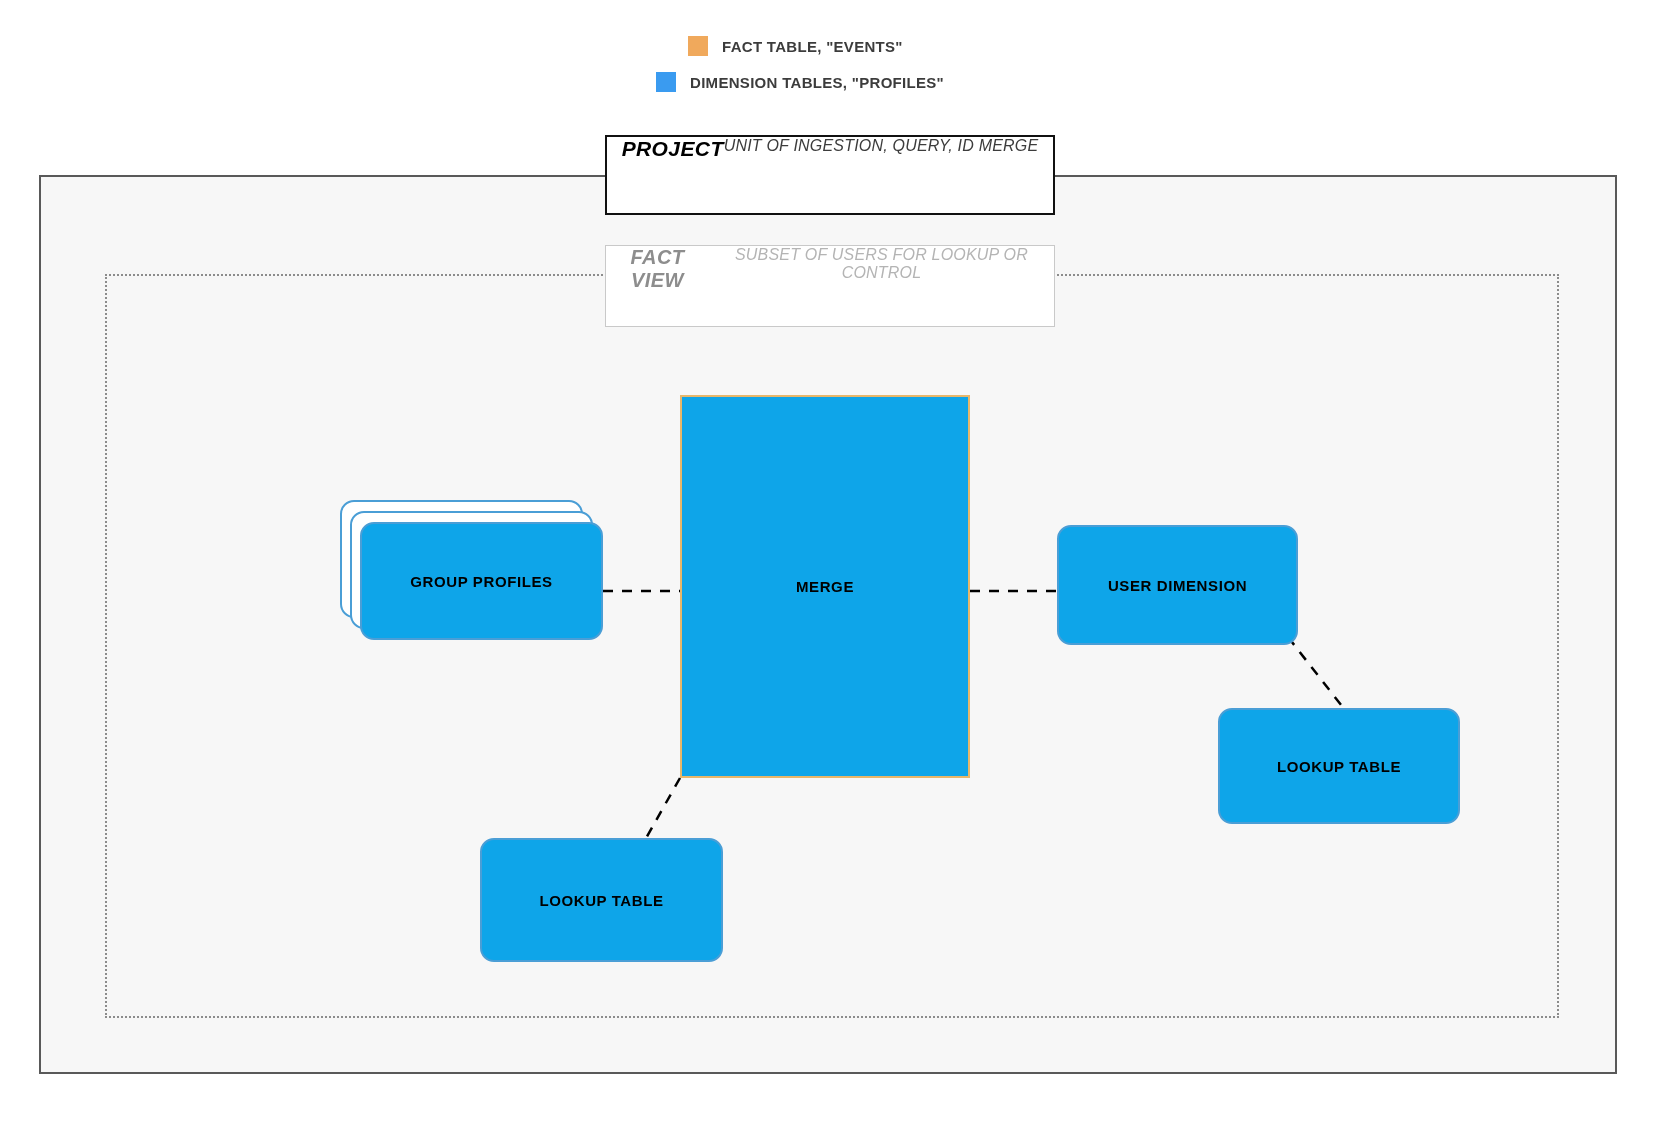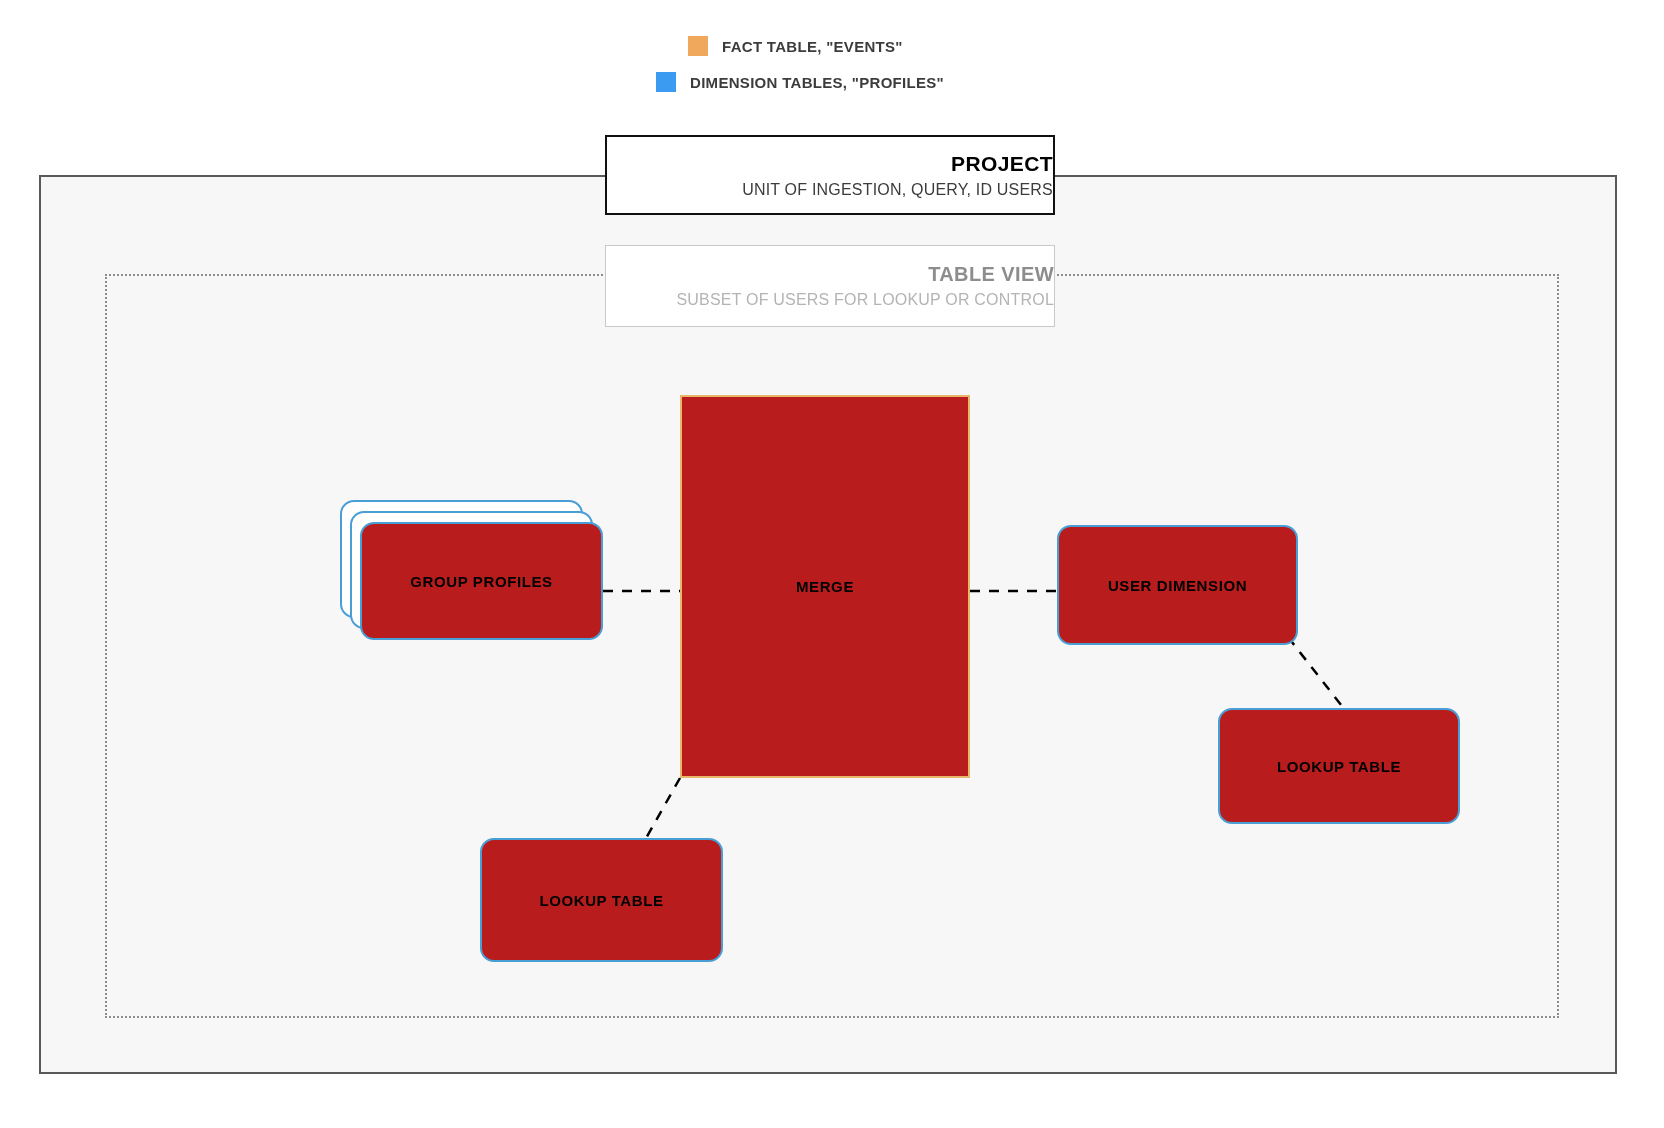--- a/index.html
+++ b/index.html
@@ -63,24 +63,25 @@
     box-sizing: border-box;
     background: transparent;
   }
 
   
   .title-card {
     position: absolute;
     box-sizing: border-box;
     background: #ffffff;
     display: flex;
-    flex-direction: column;
-    align-items: flex-end;
+    flex-direction: row;
+    align-items: flex-start;
     justify-content: center;
     text-align: center;
+    font-style: italic;
   }
   #project-card {
     left: 605px;
     top: 135px;
     width: 450px;
     height: 80px;
     border: 2.5px solid #111111;
   }
   #project-card .tc-title {
     font-size: 21px;
@@ -111,21 +112,21 @@
   #dataview-card .tc-sub {
     font-size: 16px;
     color: #b4b4b4;
     letter-spacing: 0.2px;
   }
 
   
   .node {
     position: absolute;
     box-sizing: border-box;
-    background: #b91c1c;
+    background: #0ea5e9;
     display: flex;
     align-items: center;
     justify-content: center;
   }
   .node-label {
     font-size: 15px;
     font-weight: bold;
     color: #000000;
     letter-spacing: 0.6px;
     text-align: center;
@@ -224,25 +225,25 @@
 
     <line x1="970" y1="591" x2="1057" y2="591" stroke="#000000" stroke-width="2.5" stroke-dasharray="10 9"></line>
 
     <line x1="1288" y1="637" x2="1345" y2="710" stroke="#000000" stroke-width="2.5" stroke-dasharray="10 9"></line>
 
     <line x1="680" y1="778" x2="645" y2="840" stroke="#000000" stroke-width="2.5" stroke-dasharray="10 9"></line>
   </svg>
 
   <div class="title-card" id="project-card">
     <div class="tc-title">PROJECT</div>
-    <div class="tc-sub">UNIT OF INGESTION, QUERY, ID USERS</div>
+    <div class="tc-sub">UNIT OF INGESTION, QUERY, ID MERGE</div>
   </div>
 
   <div class="title-card" id="dataview-card">
-    <div class="tc-title">TABLE VIEW</div>
+    <div class="tc-title">FACT VIEW</div>
     <div class="tc-sub">SUBSET OF USERS FOR LOOKUP OR CONTROL</div>
   </div>
 
   <div class="node node-fact" id="events-node">
     <span class="node-label">MERGE</span>
   </div>
 
   <div id="group-profiles-stack">
     <div class="stack-ghost" id="ghost-3"></div>
     <div class="stack-ghost" id="ghost-2"></div>

